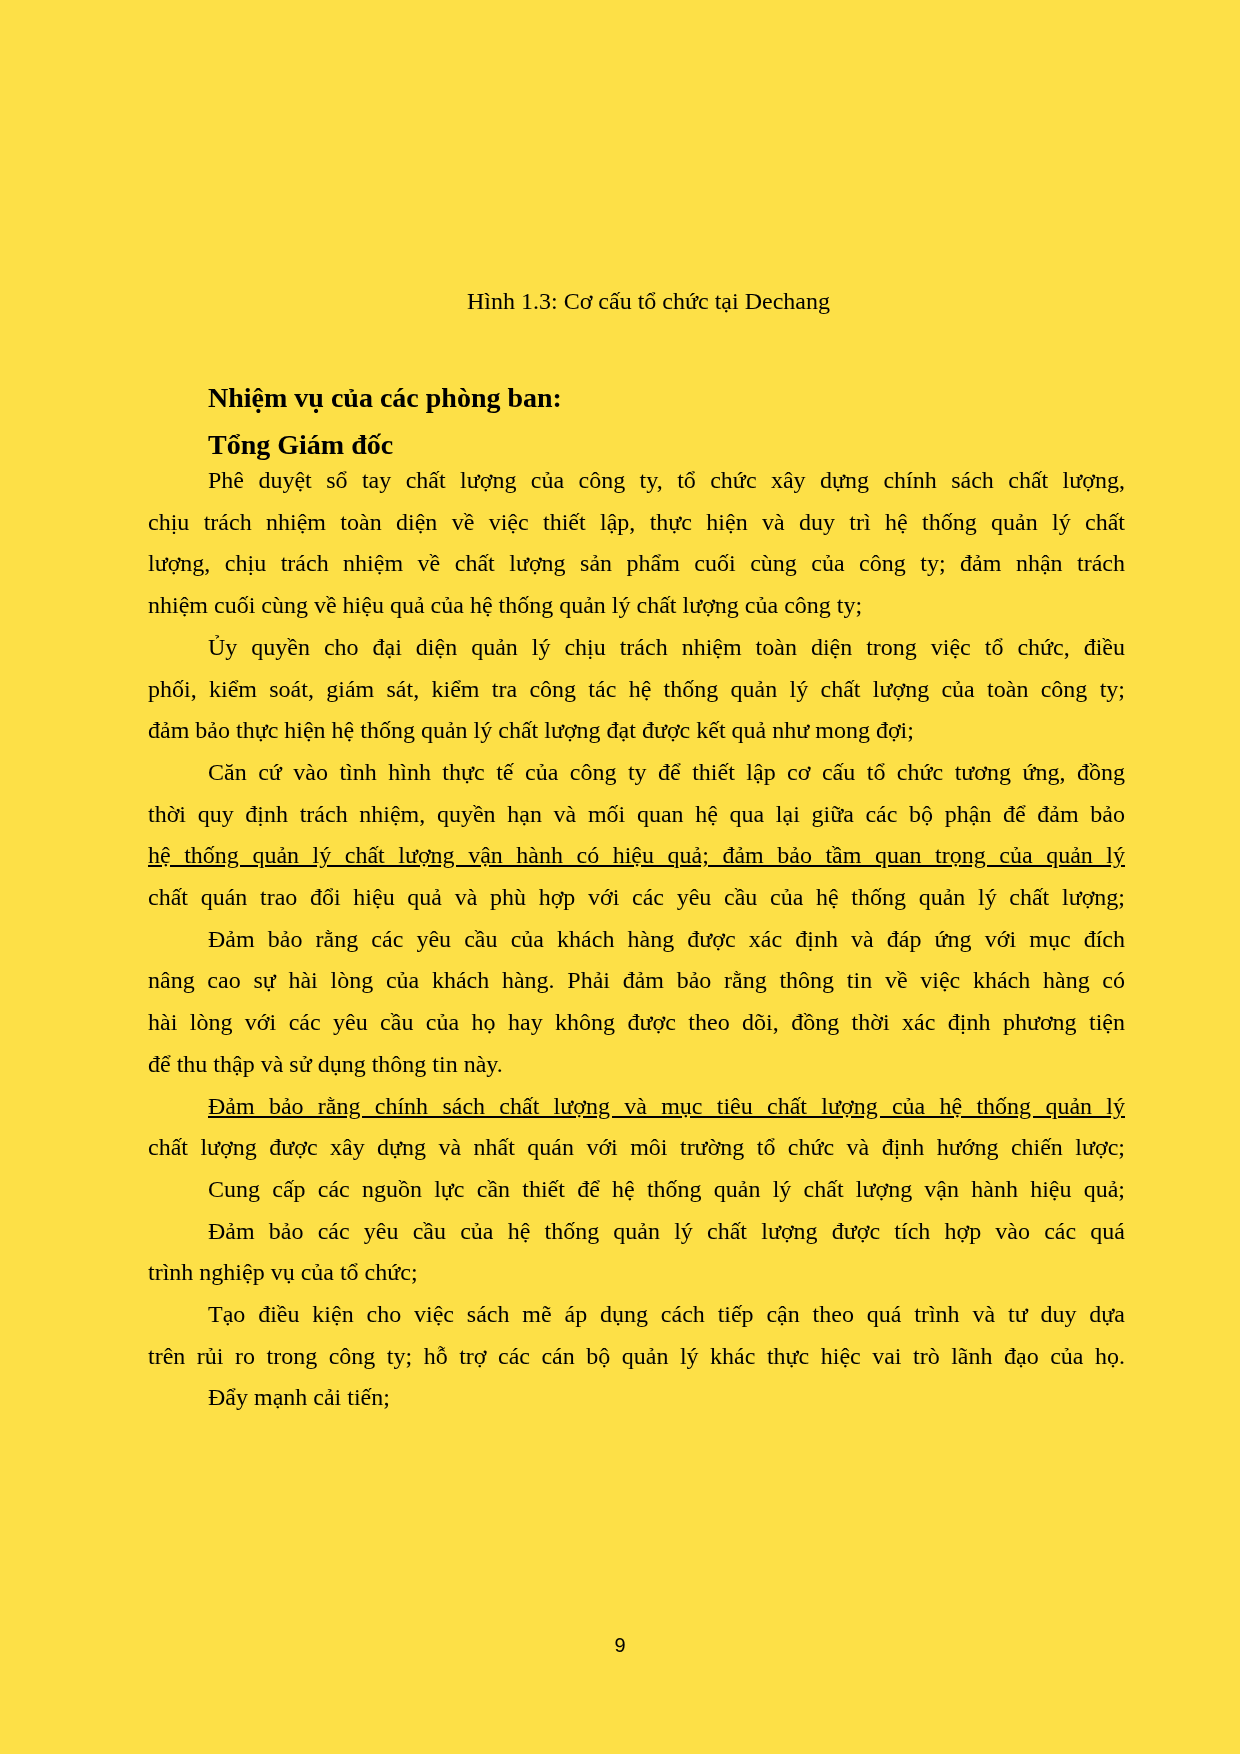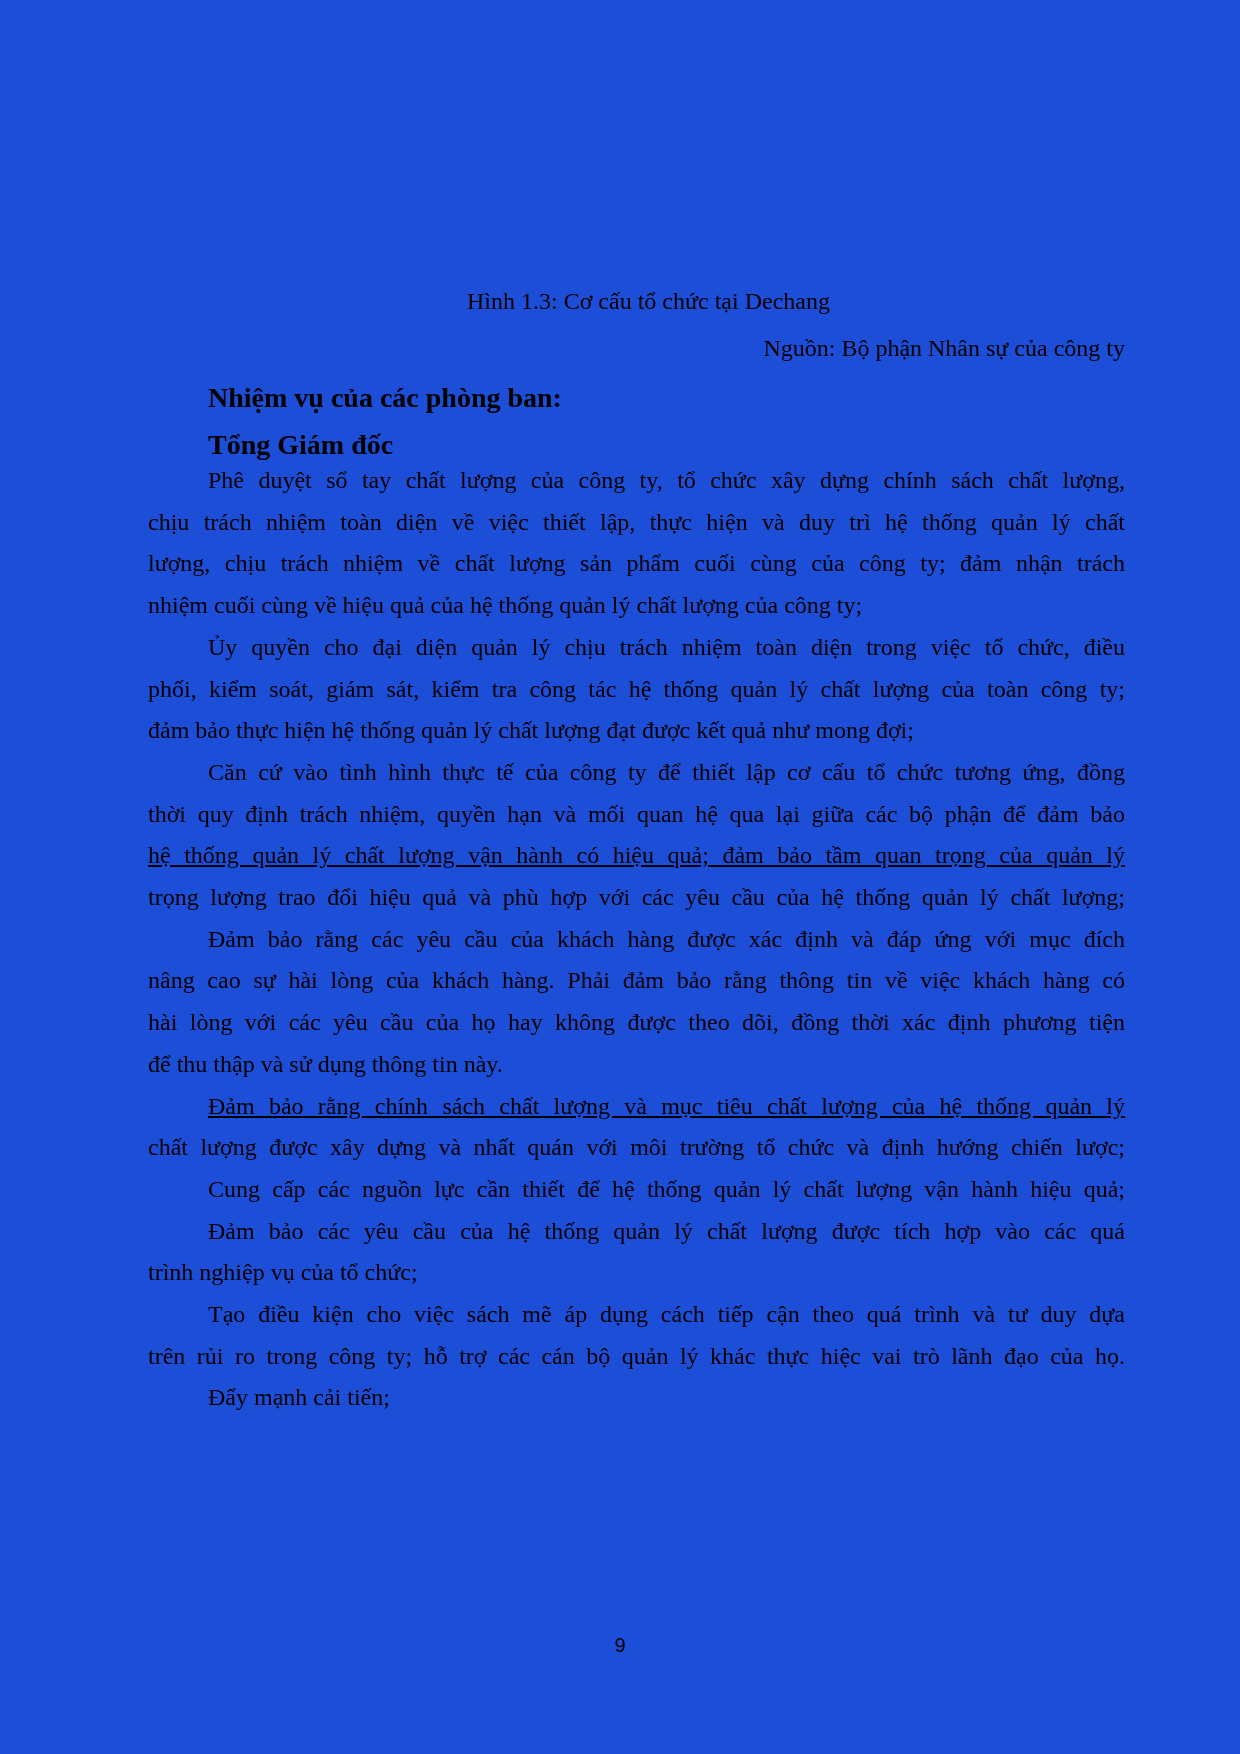--- a/index.html
+++ b/index.html
@@ -1,55 +1,54 @@
 <!DOCTYPE html>
 <html><head>
   <meta charset="utf-8">
   <style>
     html, body { margin: 0; padding: 0; background: #ffffff; }
     body { width: 1240px; height: 1754px; position: relative; overflow: hidden; }
-    .page { position: absolute; left: 0; top: 0; width: 1240px; height: 1754px; background: #1d4ed8; }
+    .page { position: absolute; left: 0; top: 0; width: 1240px; height: 1754px; background: #fde047; }
     .serif { font-family: "Liberation Serif", "DejaVu Serif", serif; color: #000; }
     .caption { position: absolute; left: 467px; top: 288px; font-size: 24px; white-space: nowrap; }
     .source { position: absolute; right: 115px; top: 335px; font-size: 24px; white-space: nowrap; }
     .heading { position: absolute; left: 208px; font-size: 28px; font-weight: bold; white-space: nowrap; }
     .h1 { top: 382px; }
     .h2 { top: 429px; }
     .body-block { position: absolute; left: 148px; width: 977px; font-size: 24px; }
     .line { position: absolute; left: 0; height: 30px; line-height: 30px; white-space: nowrap; }
     .line.just { width: 977px; text-align: justify; text-align-last: justify; }
     .line.indent { left: 60px; }
     .line.indent.just { width: 917px; }
     .page-number { position: absolute; left: 0; width: 1240px; top: 1634px; text-align: center; font-family: "Liberation Sans", "DejaVu Sans", sans-serif; font-size: 20px; color: #000; }
   </style>
 </head>
 <body>
 
 <div class="page">
   <div class="caption serif">Hình 1.3: Cơ cấu tổ chức tại Dechang</div>
-  <div class="source serif">Nguồn: Bộ phận Nhân sự của công ty</div>
 
   <div class="heading h1 serif">Nhiệm vụ của các phòng ban:</div>
   <div class="heading h2 serif">Tổng Giám đốc</div>
 
   <div class="body-block serif" style="top:465px;">
 
     <div class="line indent just" style="top:0px;">Phê duyệt sổ tay chất lượng của công ty, tổ chức xây dựng chính sách chất lượng,</div>
     <div class="line just" style="top:41.7px;">chịu trách nhiệm toàn diện về việc thiết lập, thực hiện và duy trì hệ thống quản lý chất</div>
     <div class="line just" style="top:83.4px;">lượng, chịu trách nhiệm về chất lượng sản phẩm cuối cùng của công ty; đảm nhận trách</div>
     <div class="line" style="top:125.1px;">nhiệm cuối cùng về hiệu quả của hệ thống quản lý chất lượng của công ty;</div>
 
     <div class="line indent just" style="top:166.8px;">Ủy quyền cho đại diện quản lý chịu trách nhiệm toàn diện trong việc tổ chức, điều</div>
     <div class="line just" style="top:208.5px;">phối, kiểm soát, giám sát, kiểm tra công tác hệ thống quản lý chất lượng của toàn công ty;</div>
     <div class="line" style="top:250.2px;">đảm bảo thực hiện hệ thống quản lý chất lượng đạt được kết quả như mong đợi;</div>
 
     <div class="line indent just" style="top:291.9px;">Căn cứ vào tình hình thực tế của công ty để thiết lập cơ cấu tổ chức tương ứng, đồng</div>
     <div class="line just" style="top:333.6px;">thời quy định trách nhiệm, quyền hạn và mối quan hệ qua lại giữa các bộ phận để đảm bảo</div>
     <div class="line just" style="top:375.3px;text-decoration:underline;">hệ thống quản lý chất lượng vận hành có hiệu quả; đảm bảo tầm quan trọng của quản lý</div>
-    <div class="line just" style="top:417px;">trọng lượng trao đổi hiệu quả và phù hợp với các yêu cầu của hệ thống quản lý chất lượng;</div>
+    <div class="line just" style="top:417px;">chất quán trao đổi hiệu quả và phù hợp với các yêu cầu của hệ thống quản lý chất lượng;</div>
 
     <div class="line indent just" style="top:458.7px;">Đảm bảo rằng các yêu cầu của khách hàng được xác định và đáp ứng với mục đích</div>
     <div class="line just" style="top:500.4px;">nâng cao sự hài lòng của khách hàng. Phải đảm bảo rằng thông tin về việc khách hàng có</div>
     <div class="line just" style="top:542.1px;">hài lòng với các yêu cầu của họ hay không được theo dõi, đồng thời xác định phương tiện</div>
     <div class="line" style="top:583.8px;">để thu thập và sử dụng thông tin này.</div>
 
     <div class="line indent just" style="top:625.5px;text-decoration:underline;">Đảm bảo rằng chính sách chất lượng và mục tiêu chất lượng của hệ thống quản lý</div>
     <div class="line just" style="top:667.2px;">chất lượng được xây dựng và nhất quán với môi trường tổ chức và định hướng chiến lược;</div>
 
     <div class="line indent just" style="top:708.9px;">Cung cấp các nguồn lực cần thiết để hệ thống quản lý chất lượng vận hành hiệu quả;</div>

